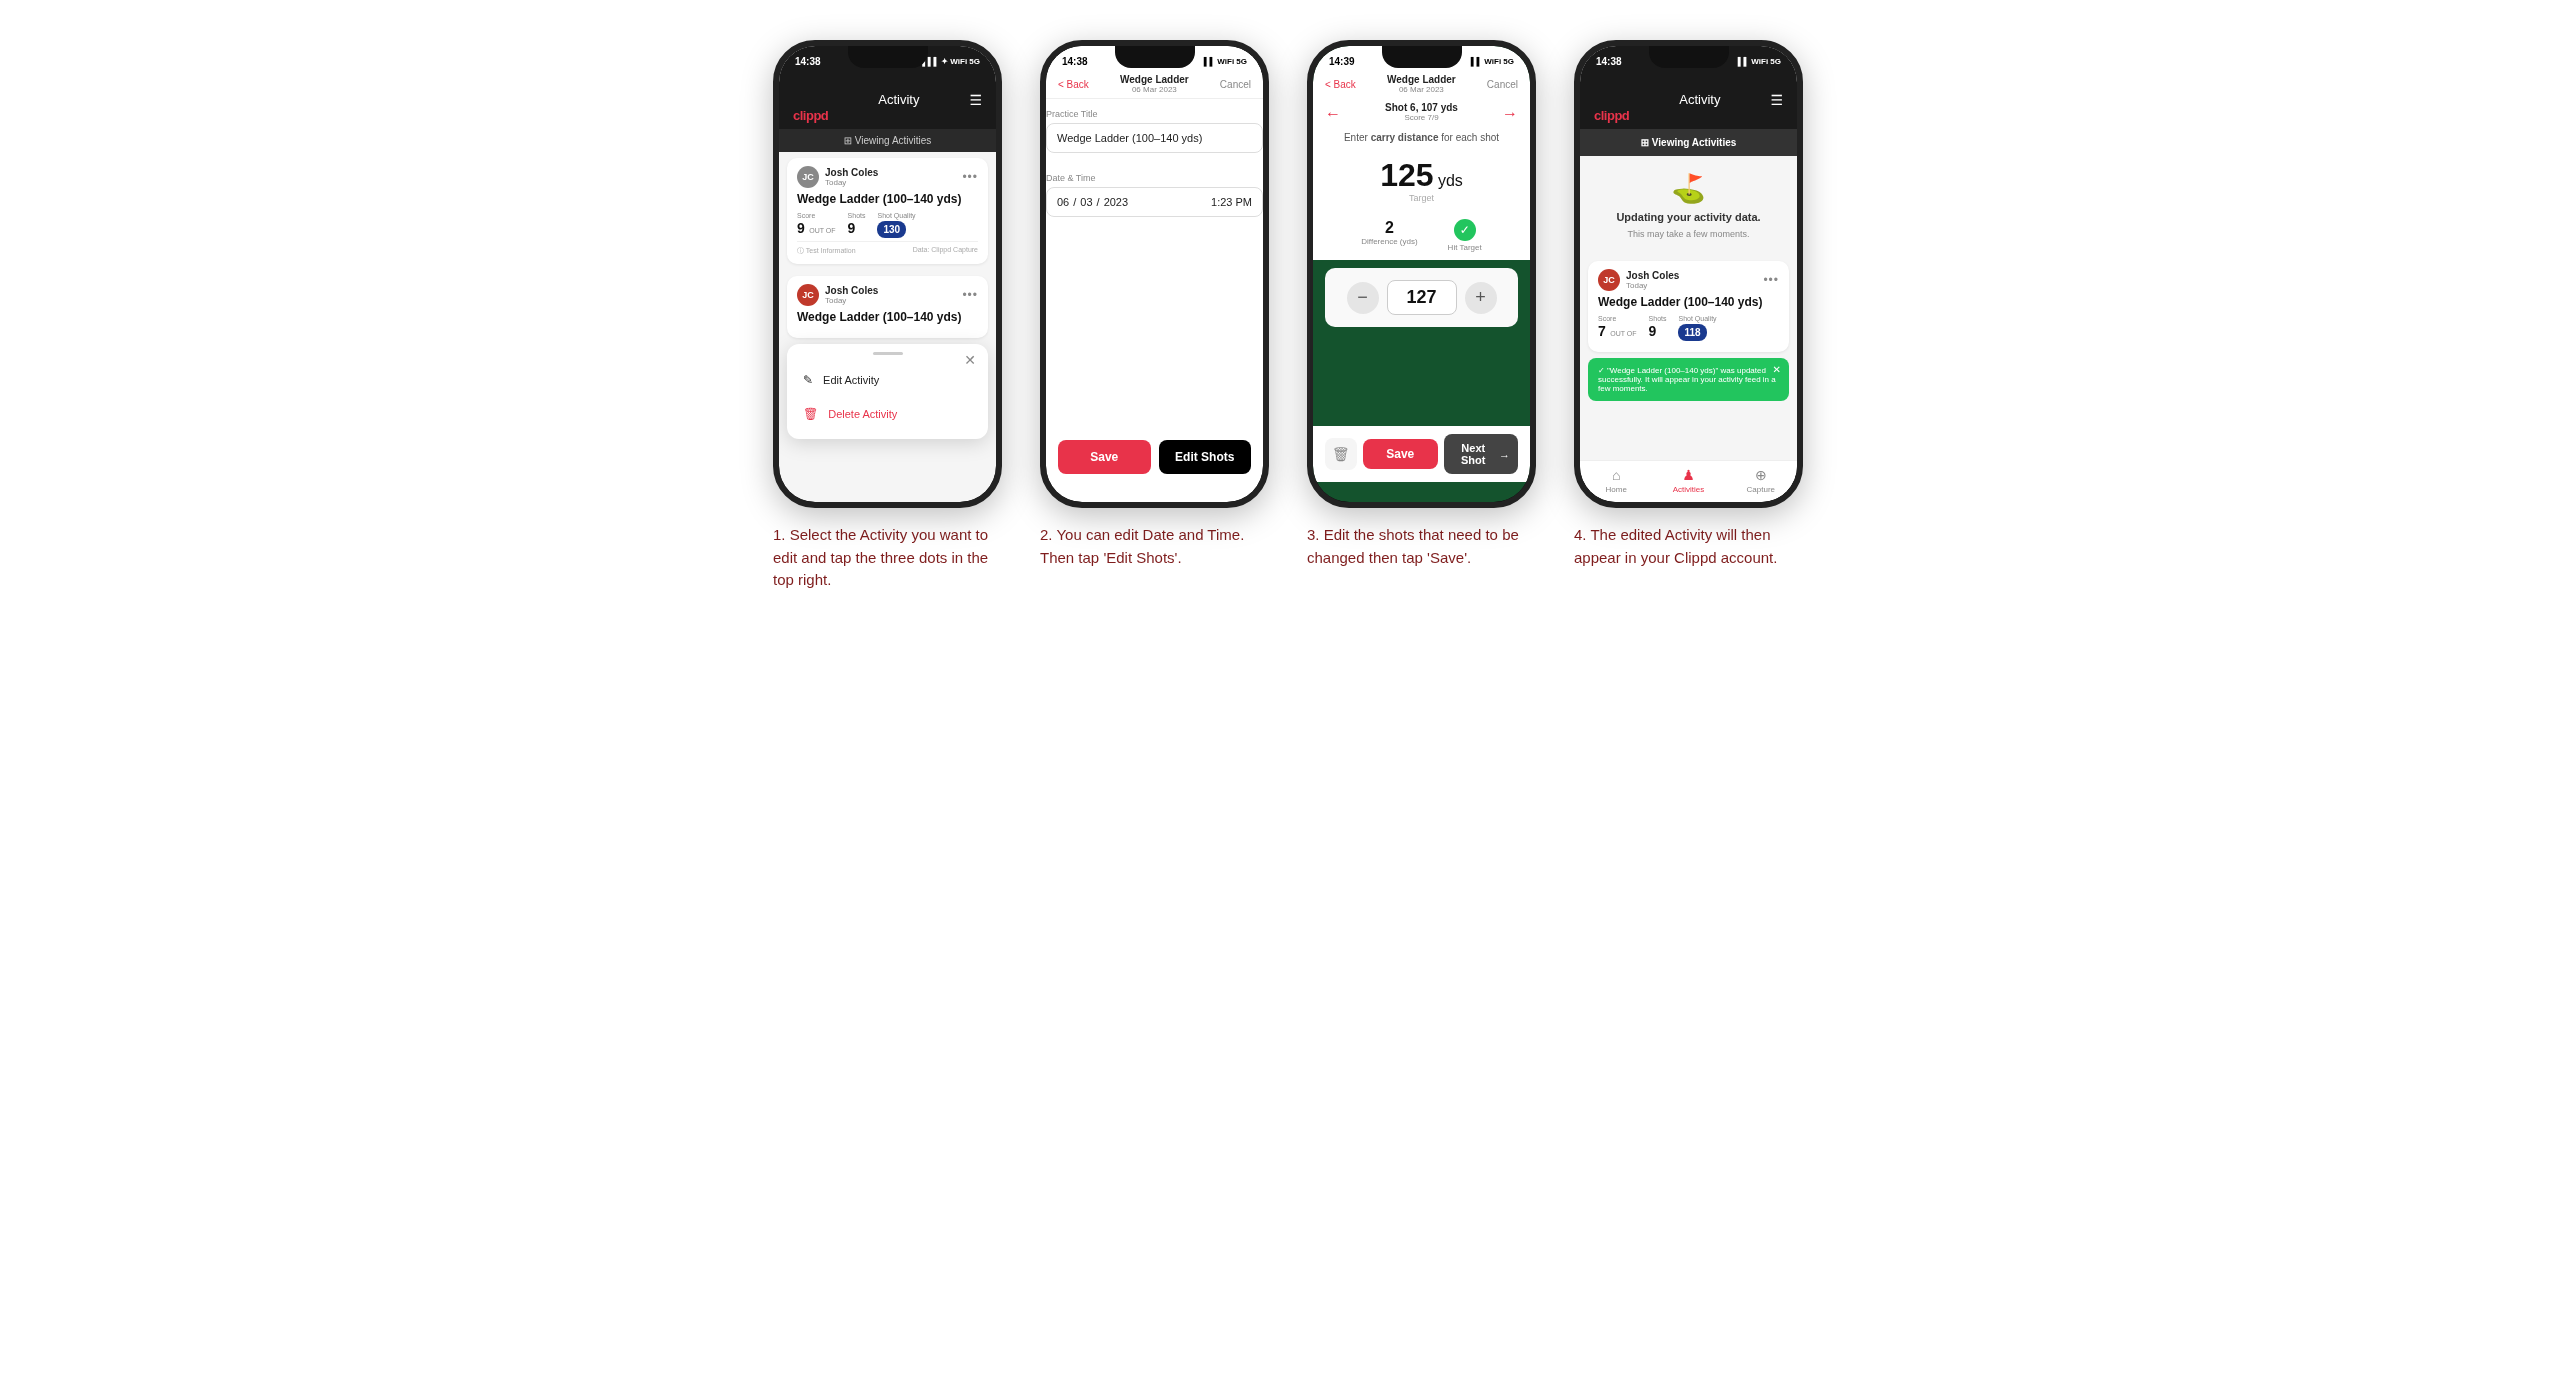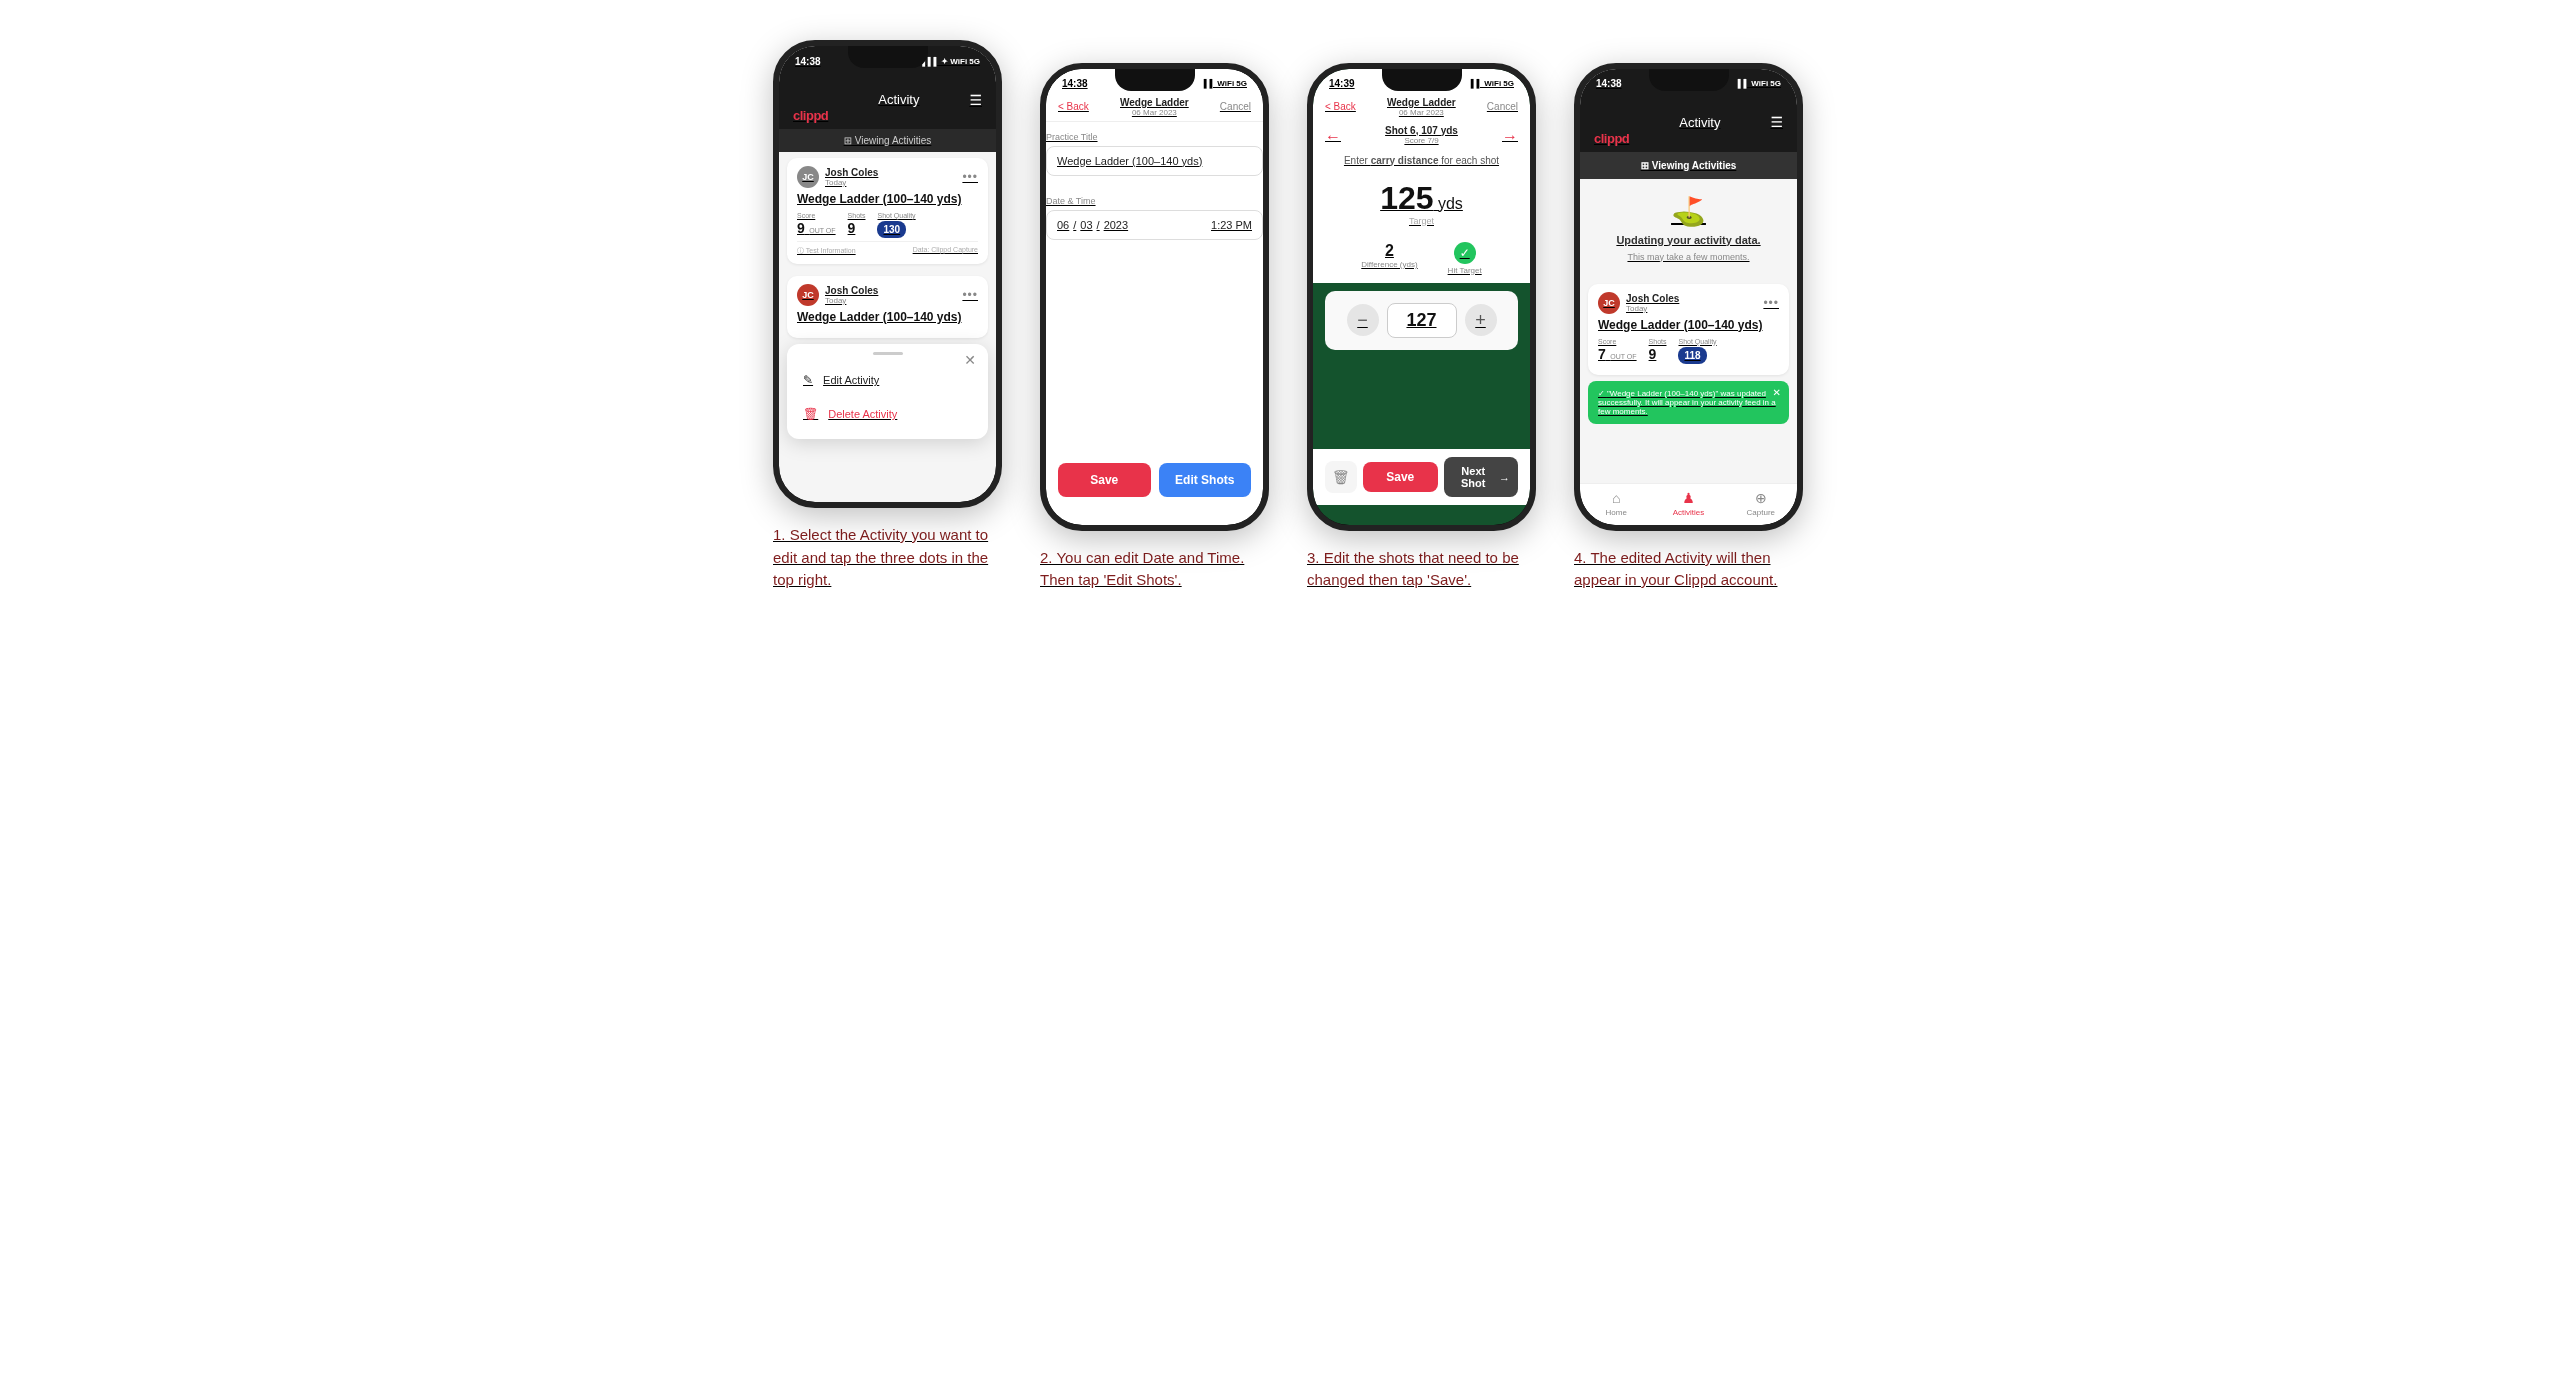--- a/index.html
+++ b/index.html
@@ -9,22 +9,21 @@
       display: flex;
       flex-direction: column;
       align-items: center;
       padding: 40px 20px;
       min-height: 100vh;
     }
     .phones-row {
       display: flex;
       gap: 28px;
       justify-content: center;
-      align-items: flex-end;
-      text-decoration: underline;
+      align-items: flex-start;
     }
     .phone-wrapper {
       display: flex;
       flex-direction: column;
       align-items: center;
       width: 239px;
     }
     .phone {
       width: 229px;
       height: 468px;
@@ -236,21 +235,21 @@
       color: #fff;
       border: none;
       border-radius: 8px;
       padding: 10px;
       font-size: 12px;
       font-weight: 600;
       text-align: center;
     }
     .btn-edit-shots {
       flex: 1;
-      background: #3b82f6;
+      background: #000000;
       color: #fff;
       border: none;
       border-radius: 8px;
       padding: 10px;
       font-size: 12px;
       font-weight: 600;
       text-align: center;
     }
 
     

